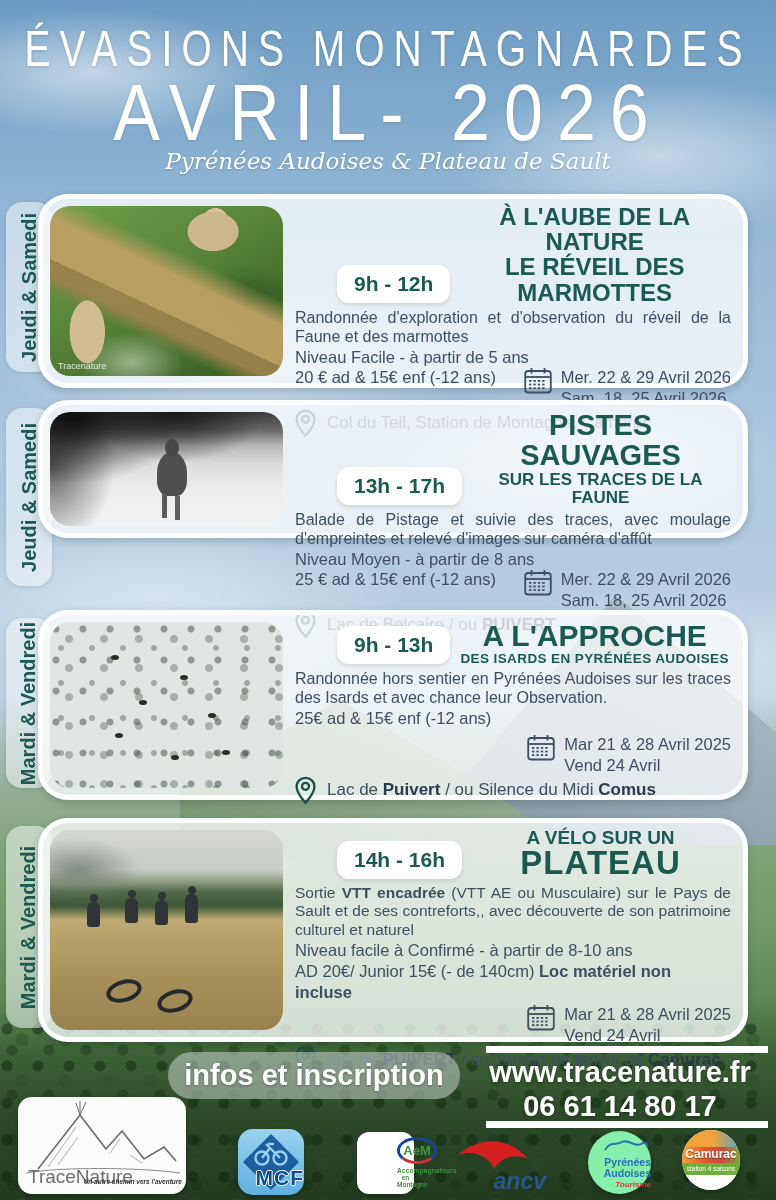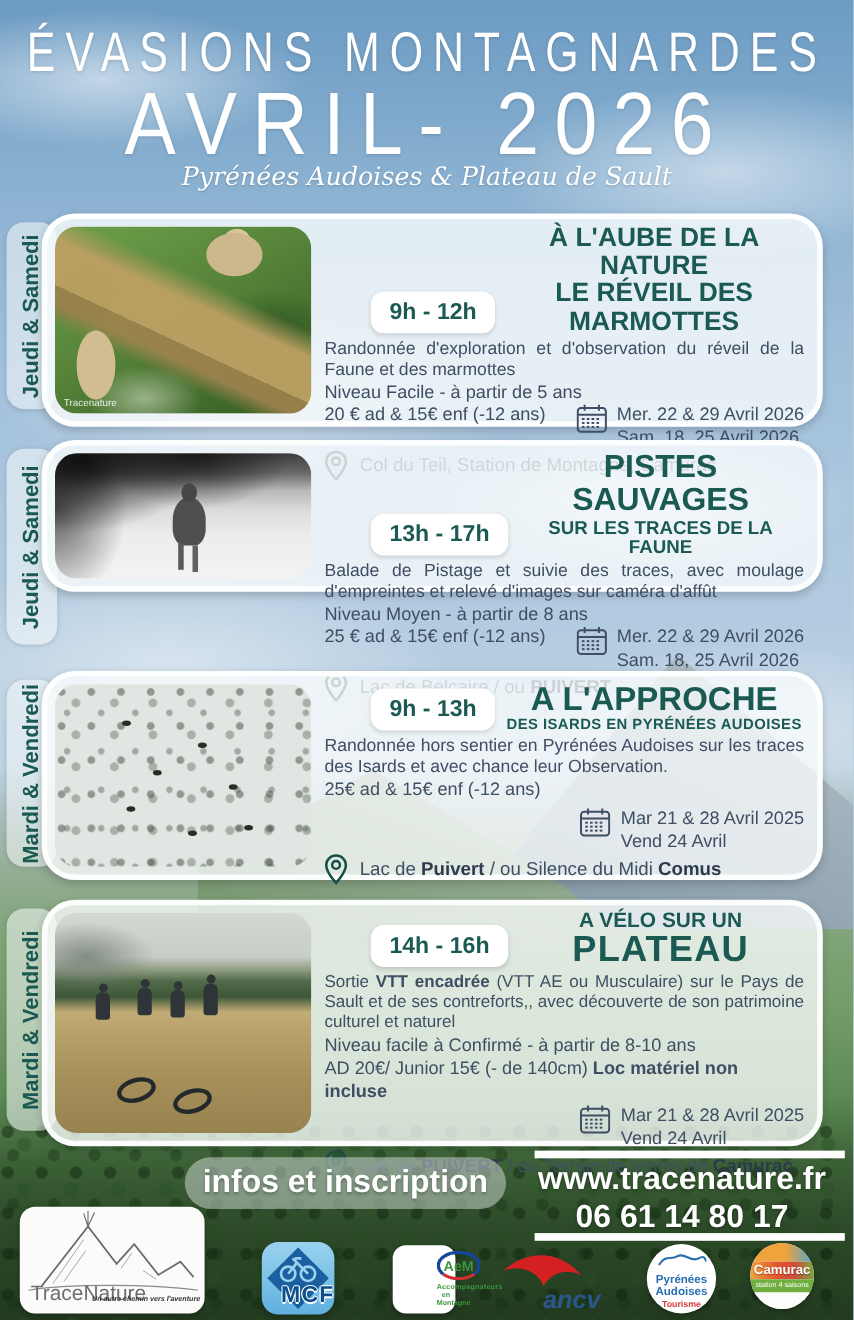--- a/index.html
+++ b/index.html
@@ -146,25 +146,25 @@
       border-radius:12px; box-shadow:0 2px 5px rgba(0,0,0,.25); text-align:center; padding-top:5px;padding-left:40px; }
   .aem-oval { width:40px; height:27px; margin:0 auto; border:3px solid #16469c; border-bottom-color:#d03030;
       border-radius:50%; font-weight:bold; font-size:13px; color:#3f9440; line-height:21px; }
   .aem-l1 { font-size:6.5px; font-weight:bold; color:#3f9440; margin-top:3px; letter-spacing:.2px; }
   .aem-l2 { font-size:6.5px; font-weight:bold; color:#3f9440; }
 
   .logo-ancv { position:absolute; left:452px; top:1133px; width:100px; height:62px; }
   .ancv-text { position:absolute; right:6px; bottom:0; font-size:23px; font-weight:bold;
       font-style:italic; color:rgba(44,98,176,.75); }
 
-  .logo-pyr { position:absolute; left:588px; top:1131px; width:63px; height:63px; background:#ffffff;
-      border-radius:50%; box-shadow:0 2px 5px rgba(0,0,0,.25); text-align:center; padding-top:6px; }
+  .logo-pyr { position:absolute; left:588px; top:1131px; width:63px; height:63px; background:#86efac;
+      border-radius:50%; box-shadow:0 2px 5px rgba(0,0,0,.25); text-align:right; padding-top:6px; }
   .pyr-l1 { font-size:10.5px; font-weight:bold; color:#2a6fb0; line-height:1.05; }
   .pyr-l2 { font-size:10.5px; font-weight:bold; color:#2a6fb0; line-height:1.05; }
-  .pyr-l3 { font-size:8px; font-weight:bold; color:#d83a3a; margin-top:1px; }
+  .pyr-l3 { font-size:8px; font-weight:bold; font-style:italic; color:#d83a3a; margin-top:1px; }
 
   .logo-cam { position:absolute; left:682px; top:1130px; width:58px; height:60px; border-radius:50%;
       overflow:hidden; box-shadow:0 2px 5px rgba(0,0,0,.25); background:#fff; }
   .cam-top { height:17px; background:linear-gradient(90deg, #f0a23c 55%, #4fa6cf); }
   .cam-name { height:16px; background:linear-gradient(90deg, #f0a23c, #e2572f 40%, #cf4b3c 70%, #7ba83d);
       color:#fff; font-weight:bold; font-size:12px; text-align:center; line-height:15px;
       text-shadow:0 1px 1px rgba(0,0,0,.4); }
   .cam-band { height:12px; background:#6fae3f; color:#fff; font-size:6.5px; text-align:center; line-height:12px; }
   .cam-bot { height:15px; background:#fdfdfb; }
 </style>

